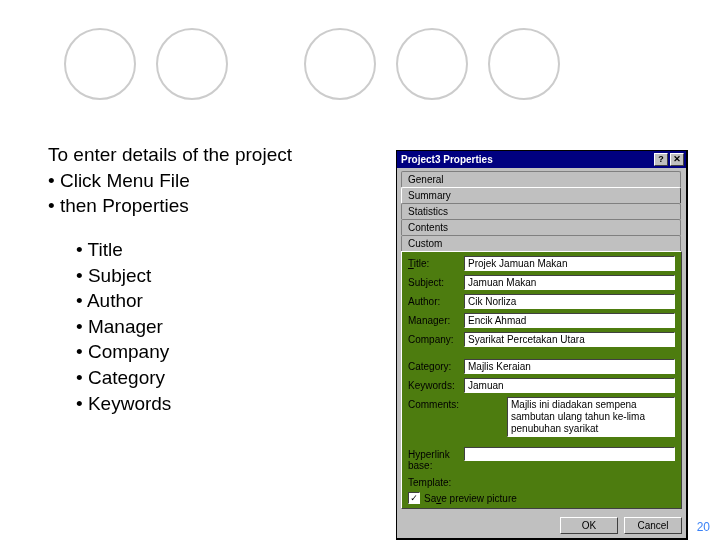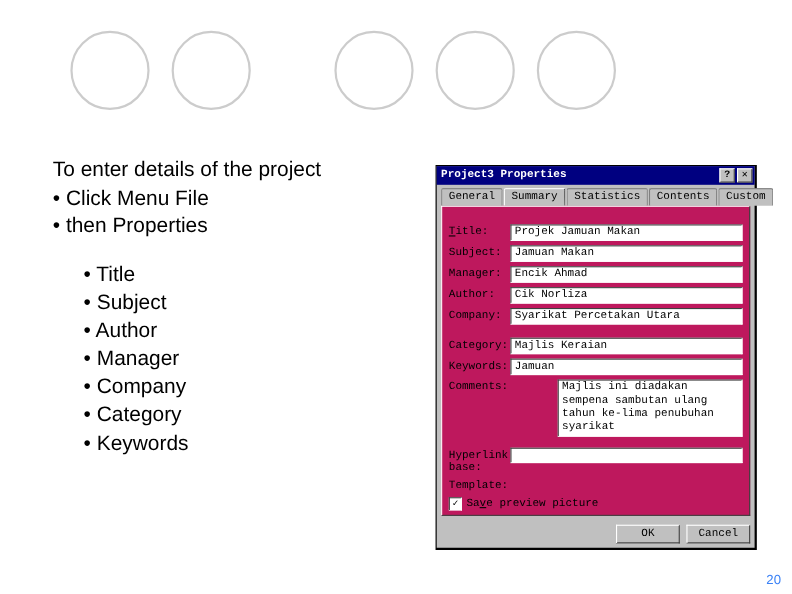--- a/index.html
+++ b/index.html
@@ -43,21 +43,21 @@
   
   .dialog {
     position: absolute;
     left: 396px;
     top: 150px;
     width: 292px;
     background: #c0c0c0;
     border: 1px solid #000;
     border-right: 2px solid #000;
     border-bottom: 2px solid #000;
-    font-family: Liberation Mono, monospace;
+    font-family: Liberation Sans, sans-serif;
     font-size: 10px;
   }
   .titlebar {
     background: #000080;
     color: #fff;
     display: flex;
     align-items: center;
     padding: 2px 2px 2px 4px;
     font-weight: bold;
     font-size: 10px;
@@ -73,20 +73,21 @@
     font-size: 9px;
     line-height: 10px;
     text-align: center;
     color: #000;
     font-weight: bold;
   }
 
   .tabrow {
     display: flex;
     padding: 3px 4px 0 4px;
+    flex-direction: column;
   }
   .tab {
     padding: 2px 6px;
     border: 1px solid #808080;
     border-bottom: none;
     background: #c0c0c0;
     margin-right: 1px;
     border-top-left-radius: 2px;
     border-top-right-radius: 2px;
     color: #000;
@@ -101,22 +102,22 @@
     z-index: 2;
   }
 
   .tabbody {
     margin: 0 4px 4px 4px;
     border: 1px solid #fff;
     border-left-color: #fff;
     border-top-color: #fff;
     border-right-color: #404040;
     border-bottom-color: #404040;
-    background: #be185d;
-    padding: 16px 6px 4px 6px;
+    background: #4d7c0f;
+    padding: 4px 6px 4px 6px;
   }
   .formrow {
     display: flex;
     align-items: flex-start;
     margin-bottom: 4px;
   }
   .formrow .lbl {
     width: 56px;
     color: #000;
     font-size: 10px;
@@ -223,26 +224,26 @@
   <div class="tabbody">
     <div class="formrow">
       <div class="lbl"><span class="u">T</span>itle:</div>
       <div class="tinput">Projek Jamuan Makan</div>
     </div>
     <div class="formrow">
       <div class="lbl">Subject:</div>
       <div class="tinput">Jamuan Makan</div>
     </div>
     <div class="formrow">
+      <div class="lbl">Author:</div>
+      <div class="tinput">Cik Norliza</div>
+    </div>
+    <div class="formrow">
       <div class="lbl">Manager:</div>
       <div class="tinput">Encik Ahmad</div>
-    </div>
-    <div class="formrow">
-      <div class="lbl">Author:</div>
-      <div class="tinput">Cik Norliza</div>
     </div>
     <div class="formrow">
       <div class="lbl">Company:</div>
       <div class="tinput">Syarikat Percetakan Utara</div>
     </div>
     <div style="height:8px"></div>
     <div class="formrow">
       <div class="lbl">Category:</div>
       <div class="tinput">Majlis Keraian</div>
     </div>

